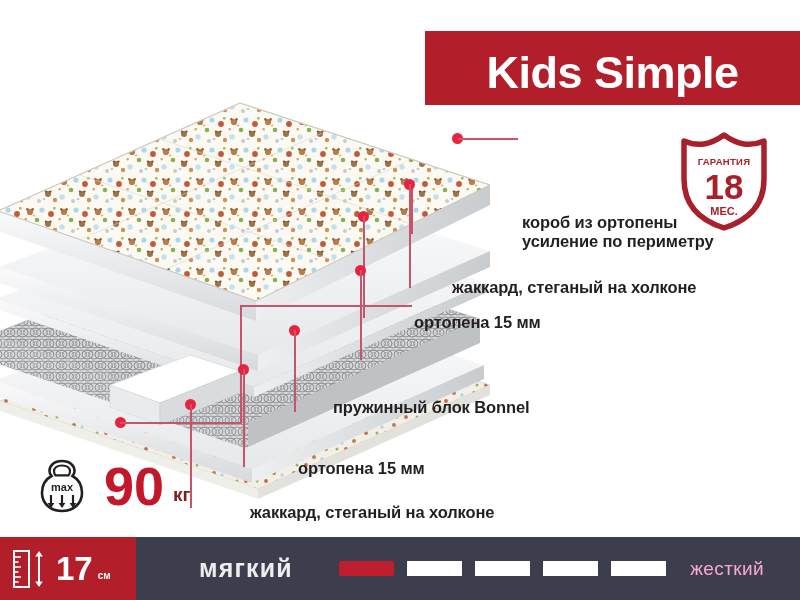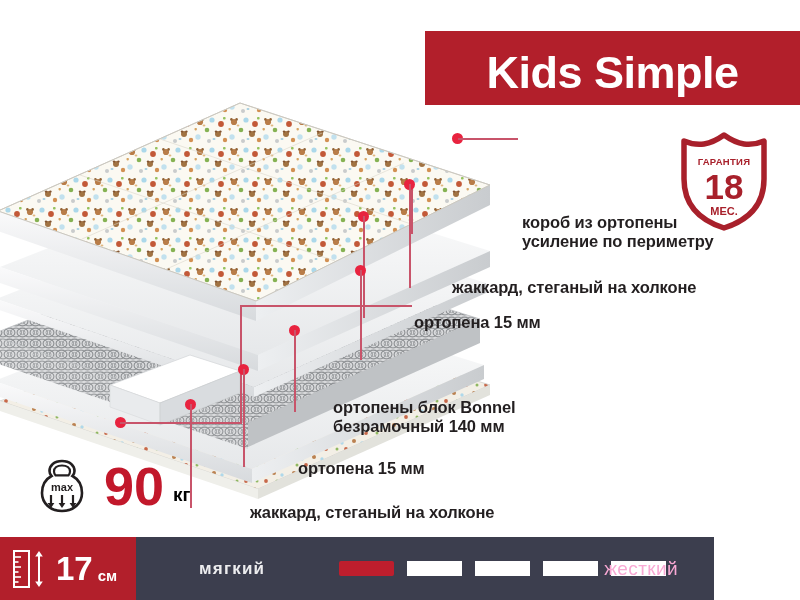--- a/index.html
+++ b/index.html
@@ -42,30 +42,30 @@
   
   .label{
     position:absolute;color:#231F20;font-size:16.5px;font-weight:bold;
     line-height:1.16;white-space:nowrap;letter-spacing:-0.1px;
   }
 
   
   .weight{position:absolute;left:36px;top:458px;display:flex;align-items:center;}
   .kb-ico{width:52px;height:56px;}
   .w-num{color:#C2182B;font-size:54px;font-weight:bold;line-height:1;margin-left:16px;}
-  .w-unit{color:#000000;font-size:19px;font-weight:bold;margin-left:9px;margin-top:18px;}
-
-  
-  .botbar{position:absolute;left:0;top:537px;width:714px;height:63px;display:flex;}
+  .w-unit{color:#7f1d1d;font-size:19px;font-weight:bold;margin-left:9px;margin-top:18px;}
+
+  
+  .botbar{position:absolute;left:0;top:537px;width:800px;height:63px;display:flex;}
   .bb-red{width:136px;height:63px;background:#B21F2B;display:flex;align-items:center;padding-left:12px;box-sizing:border-box;}
   .ruler-ico{width:38px;height:42px;flex:0 0 auto;}
   .bb-h{color:#fff;font-size:33px;font-weight:bold;margin-left:6px;line-height:1;}
-  .bb-u{color:#fff;font-size:15px;font-weight:bold;margin-left:5px;margin-top:13px;text-align:right;}
+  .bb-u{color:#fff;font-size:10px;font-weight:bold;margin-left:5px;margin-top:13px;text-align:right;}
   .bb-dark{flex:1;height:63px;background:#3C3E4E;position:relative;display:flex;align-items:center;}
-  .soft-lab{position:absolute;left:63px;color:#EDEDEF;font-size:17px;font-weight:bold;letter-spacing:1.2px;}
+  .soft-lab{position:absolute;left:63px;color:#EDEDEF;font-size:25px;font-weight:bold;letter-spacing:1.2px;}
   .hard-lab{position:absolute;right:36px;color:#f9a8d4;font-size:19px;letter-spacing:0.4px;}
   .segs{position:absolute;left:203px;display:flex;gap:13px;}
   .seg{width:55px;height:15px;background:#ffffff;}
   .seg.on{background:#BE1E2D;border-radius:2px;}
 </style>
 </head>
 <body>
 
 <div id="poster">
 
@@ -219,22 +219,21 @@
     <div>короб из ортопены</div>
     <div>усиление по периметру</div>
   </div>
 
   <div class="label" style="left:452px;top:278px;">жаккард, стеганый на холконе</div>
 
   <div class="label" style="left:414px;top:313px;">ортопена 15 мм</div>
 
 
   <div class="label" style="left:333px;top:398px;">
-    <div>ортопены блок Bonnel</div>
-    <div>безрамочный 140 мм</div>
+    <div>пружинный блок Bonnel</div>
   </div>
 
   <div class="label" style="left:298px;top:459px;">ортопена 15 мм</div>
 
   <div class="label" style="left:250px;top:503px;">жаккард, стеганый на холконе</div>
 
   <div class="weight">
     <svg class="kb-ico" viewBox="0 0 52 56">
       <path d="M26 3 C18 3 13.5 7.5 13.5 13 C13.5 15.5 14.5 17 15.5 18 C10 21 6 27 6 35 C6 45 14 53 26 53 C38 53 46 45 46 35 C46 27 42 21 36.5 18 C37.5 17 38.5 15.5 38.5 13 C38.5 7.5 34 3 26 3 Z" fill="none" stroke="#231F20" stroke-width="2.6"></path>
       <path d="M26 7.5 C21 7.5 18 10 18 13.5 C18 15.2 18.8 16.5 19.6 17.4 L32.4 17.4 C33.2 16.5 34 15.2 34 13.5 C34 10 31 7.5 26 7.5 Z" fill="#ffffff" stroke="#231F20" stroke-width="2.2"></path>

